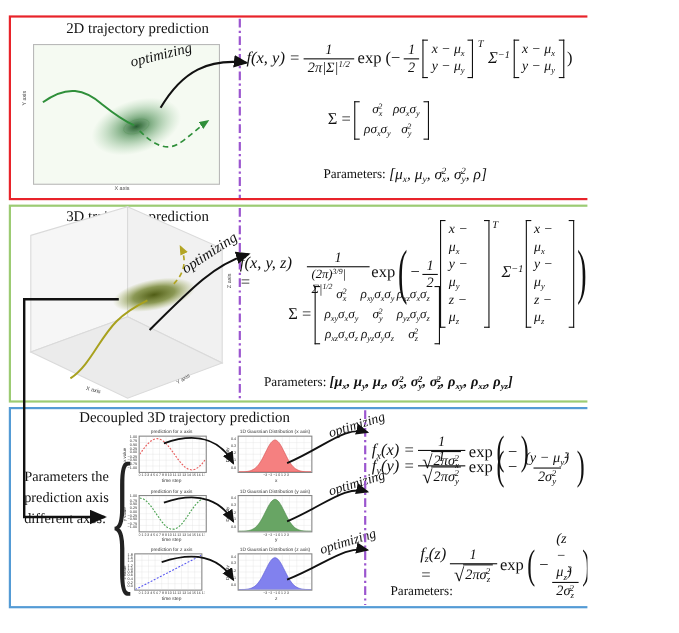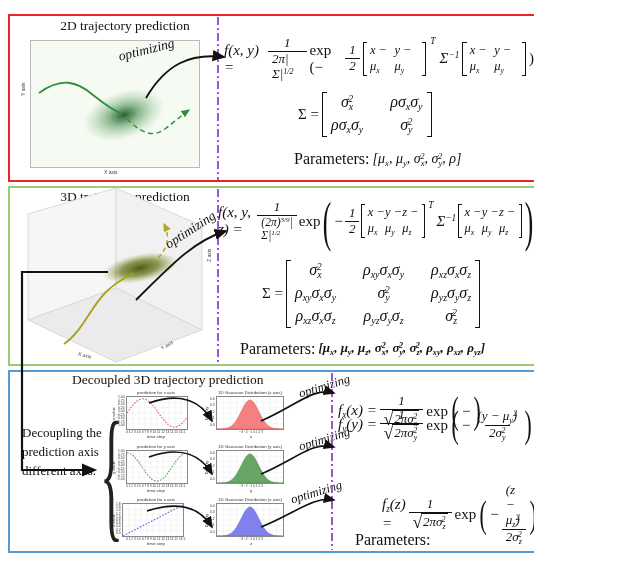--- a/index.html
+++ b/index.html
@@ -26,28 +26,28 @@
   sub{font-size:62%;vertical-align:-0.35em;}
   sup{font-size:62%;vertical-align:0.5em;font-style:italic;}
   sub + sup{margin-left:-0.5em;}
   .frac{display:inline-flex;flex-direction:column;align-items:center;font-size:13px;}
   .frac .num{padding:0 4px;}
   .frac .den{border-top:1px solid #111;padding:0 4px;}
   .matwrap{display:inline-flex;align-items:stretch;}
   .brk{width:4px;align-self:stretch;}
   .brk.l{border:1.3px solid #111;border-right:none;margin-right:2px;}
   .brk.r{border:1.3px solid #111;border-left:none;margin-left:2px;}
-  .vec{display:inline-flex;flex-direction:row;justify-content:center;font-size:12.5px;line-height:1.25;padding:1px 1px;}
-  .mat{display:grid;align-items:center;justify-items:center;font-size:16px;gap:3px 27px;padding:1px 2px;}
+  .vec{display:inline-flex;flex-direction:column;justify-content:center;font-size:12.5px;line-height:1.25;padding:1px 1px;}
+  .mat{display:grid;align-items:center;justify-items:center;font-size:12px;gap:3px 2px;padding:1px 2px;}
   .mat2{grid-template-columns:auto auto;}
   .mat3{grid-template-columns:auto auto auto;}
   .vt{align-self:flex-start;font-size:9.5px;font-style:italic;margin:0 1px;}
   .bigp{display:inline-block;font-style:normal;font-size:30px;line-height:1;transform:scaleY(1.85) scaleX(.85);font-weight:300;}
   .bigp.small{font-size:24px;transform:scaleY(1.55) scaleX(.9);}
-  .plabel{font-style:normal;font-size:16px;}
+  .plabel{font-style:normal;font-size:12px;}
   .pvalue{font-size:14px;}
   .sqrt{display:inline-flex;align-items:stretch;}
   .sqrt .rs{font-size:17px;line-height:1;align-self:flex-end;font-style:normal;margin-right:-1px;}
   .sqrt .rb{border-top:1px solid #111;padding:1px 2px 0;}
   
   .optlabel{position:absolute;font-style:italic;font-size:13.5px;white-space:nowrap;}
   
   .note{position:absolute;left:22px;top:424px;width:100px;font-size:13px;line-height:1.45;}
   .brace{position:absolute;left:97px;top:392px;height:162px;display:flex;align-items:center;
          font-size:60px;transform:scaleY(2.45) scaleX(.8);transform-origin:center;color:#222;}
@@ -233,21 +233,21 @@
       <span class="brk r"></span>
     </span>
   </div>
 
   <div class="mrow" style="left:240px;top:340px;">
     <span class="plabel">Parameters:</span>
     <span class="pvalue" style="font-size:13px;font-weight:bold;">[μ<sub>x</sub>, μ<sub>y</sub>, μ<sub>z</sub>, σ<sub>x</sub><sup>2</sup>, σ<sub>y</sub><sup>2</sup>, σ<sub>z</sub><sup>2</sup>, ρ<sub>xy</sub>, ρ<sub>xz</sub>, ρ<sub>yz</sub>]</span>
   </div>
 
   <div class="note">
-    <div>Decoupling the</div>
+    <div>Parameters the</div>
     <div>prediction axis</div>
     <div>different axes.</div>
   </div>
   <div class="brace">{</div>
 
   <div class="mini" style="left:110px;top:390px;">
     <div class="mtitle">prediction for x axis</div>
     <div class="mbody">
       <div class="mylab">
           <span>x value</span>

